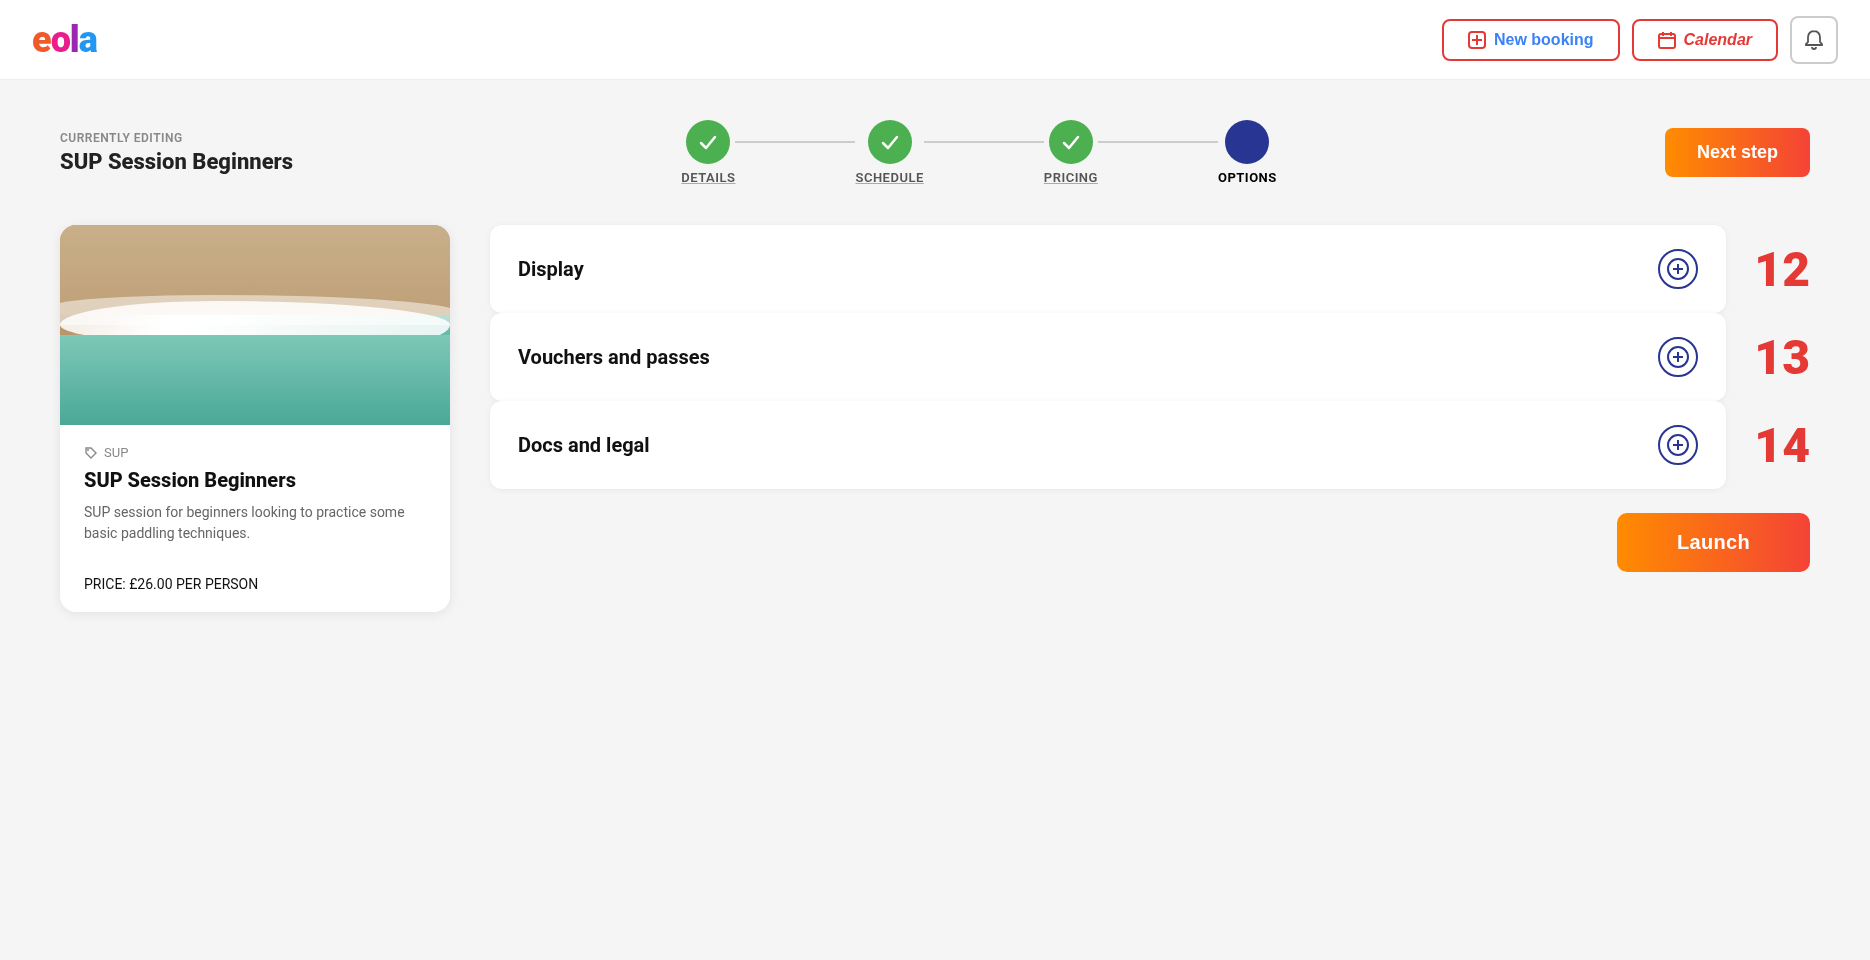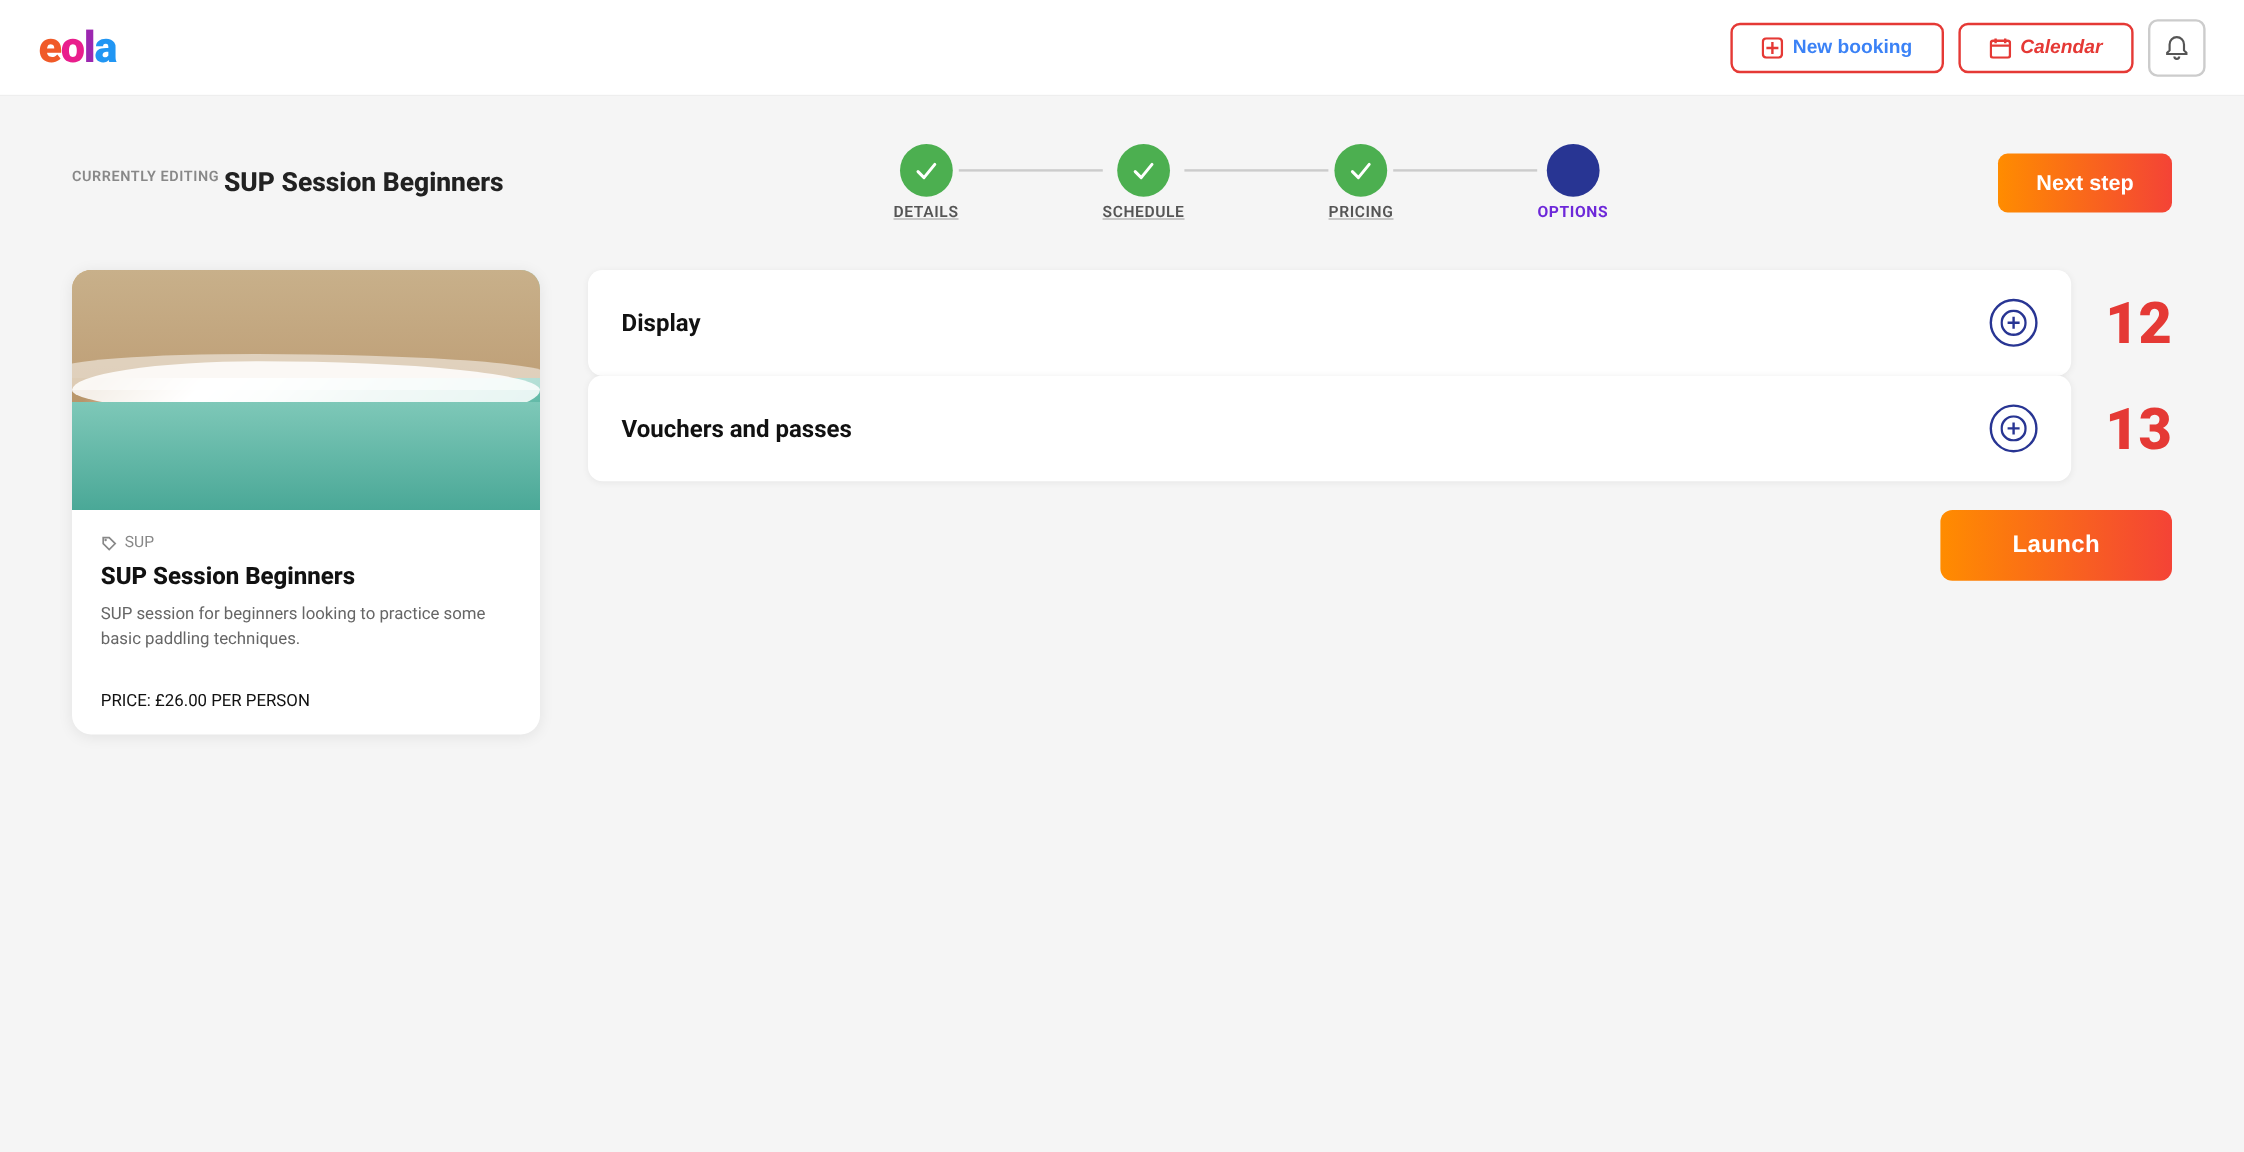--- a/index.html
+++ b/index.html
@@ -83,21 +83,21 @@
 
     
     .step-bar {
       display: flex;
       align-items: center;
       justify-content: space-between;
       margin-bottom: 40px;
     }
     .step-bar-left {
       display: flex;
-      flex-direction: row;
+      flex-direction: column;
       gap: 4px;
     }
     .currently-editing-label {
       font-size: 12px;
       font-weight: 600;
       color: #888;
       text-transform: uppercase;
       letter-spacing: 0.5px;
     }
     .session-title {
@@ -146,21 +146,21 @@
     .step-label {
       font-size: 13px;
       font-weight: 600;
       color: #555;
       text-transform: uppercase;
       letter-spacing: 0.5px;
       text-decoration: underline;
       text-decoration-color: #aaa;
     }
     .step-label.active-label {
-      color: #6d28d9;
+      color: #000000;
       text-decoration: none;
       font-weight: 700;
     }
 
     .btn-next-step {
       background: linear-gradient(to right, #ff8c00, #f44336);
       color: #fff;
       border: none;
       border-radius: 8px;
       padding: 14px 32px;
@@ -478,20 +478,33 @@
             <svg width="22" height="22" viewBox="0 0 22 22" fill="none">
               <circle cx="11" cy="11" r="10" stroke="#283593" stroke-width="2"></circle>
               <line x1="11" y1="6" x2="11" y2="16" stroke="#283593" stroke-width="2"></line>
               <line x1="6" y1="11" x2="16" y2="11" stroke="#283593" stroke-width="2"></line>
             </svg>
           </button>
         </div>
         <div class="option-number">13</div>
       </div>
 
+      <div class="option-row">
+        <div class="option-panel">
+          <span class="option-label">Docs and legal</span>
+          <button class="option-add-btn">
+            <svg width="22" height="22" viewBox="0 0 22 22" fill="none">
+              <circle cx="11" cy="11" r="10" stroke="#283593" stroke-width="2"></circle>
+              <line x1="11" y1="6" x2="11" y2="16" stroke="#283593" stroke-width="2"></line>
+              <line x1="6" y1="11" x2="16" y2="11" stroke="#283593" stroke-width="2"></line>
+            </svg>
+          </button>
+        </div>
+        <div class="option-number">14</div>
+      </div>
 
       <div class="launch-container">
         <button class="btn-launch">Launch</button>
       </div>
 
     </div>
   </div>
 </main>
 
 </body></html>

